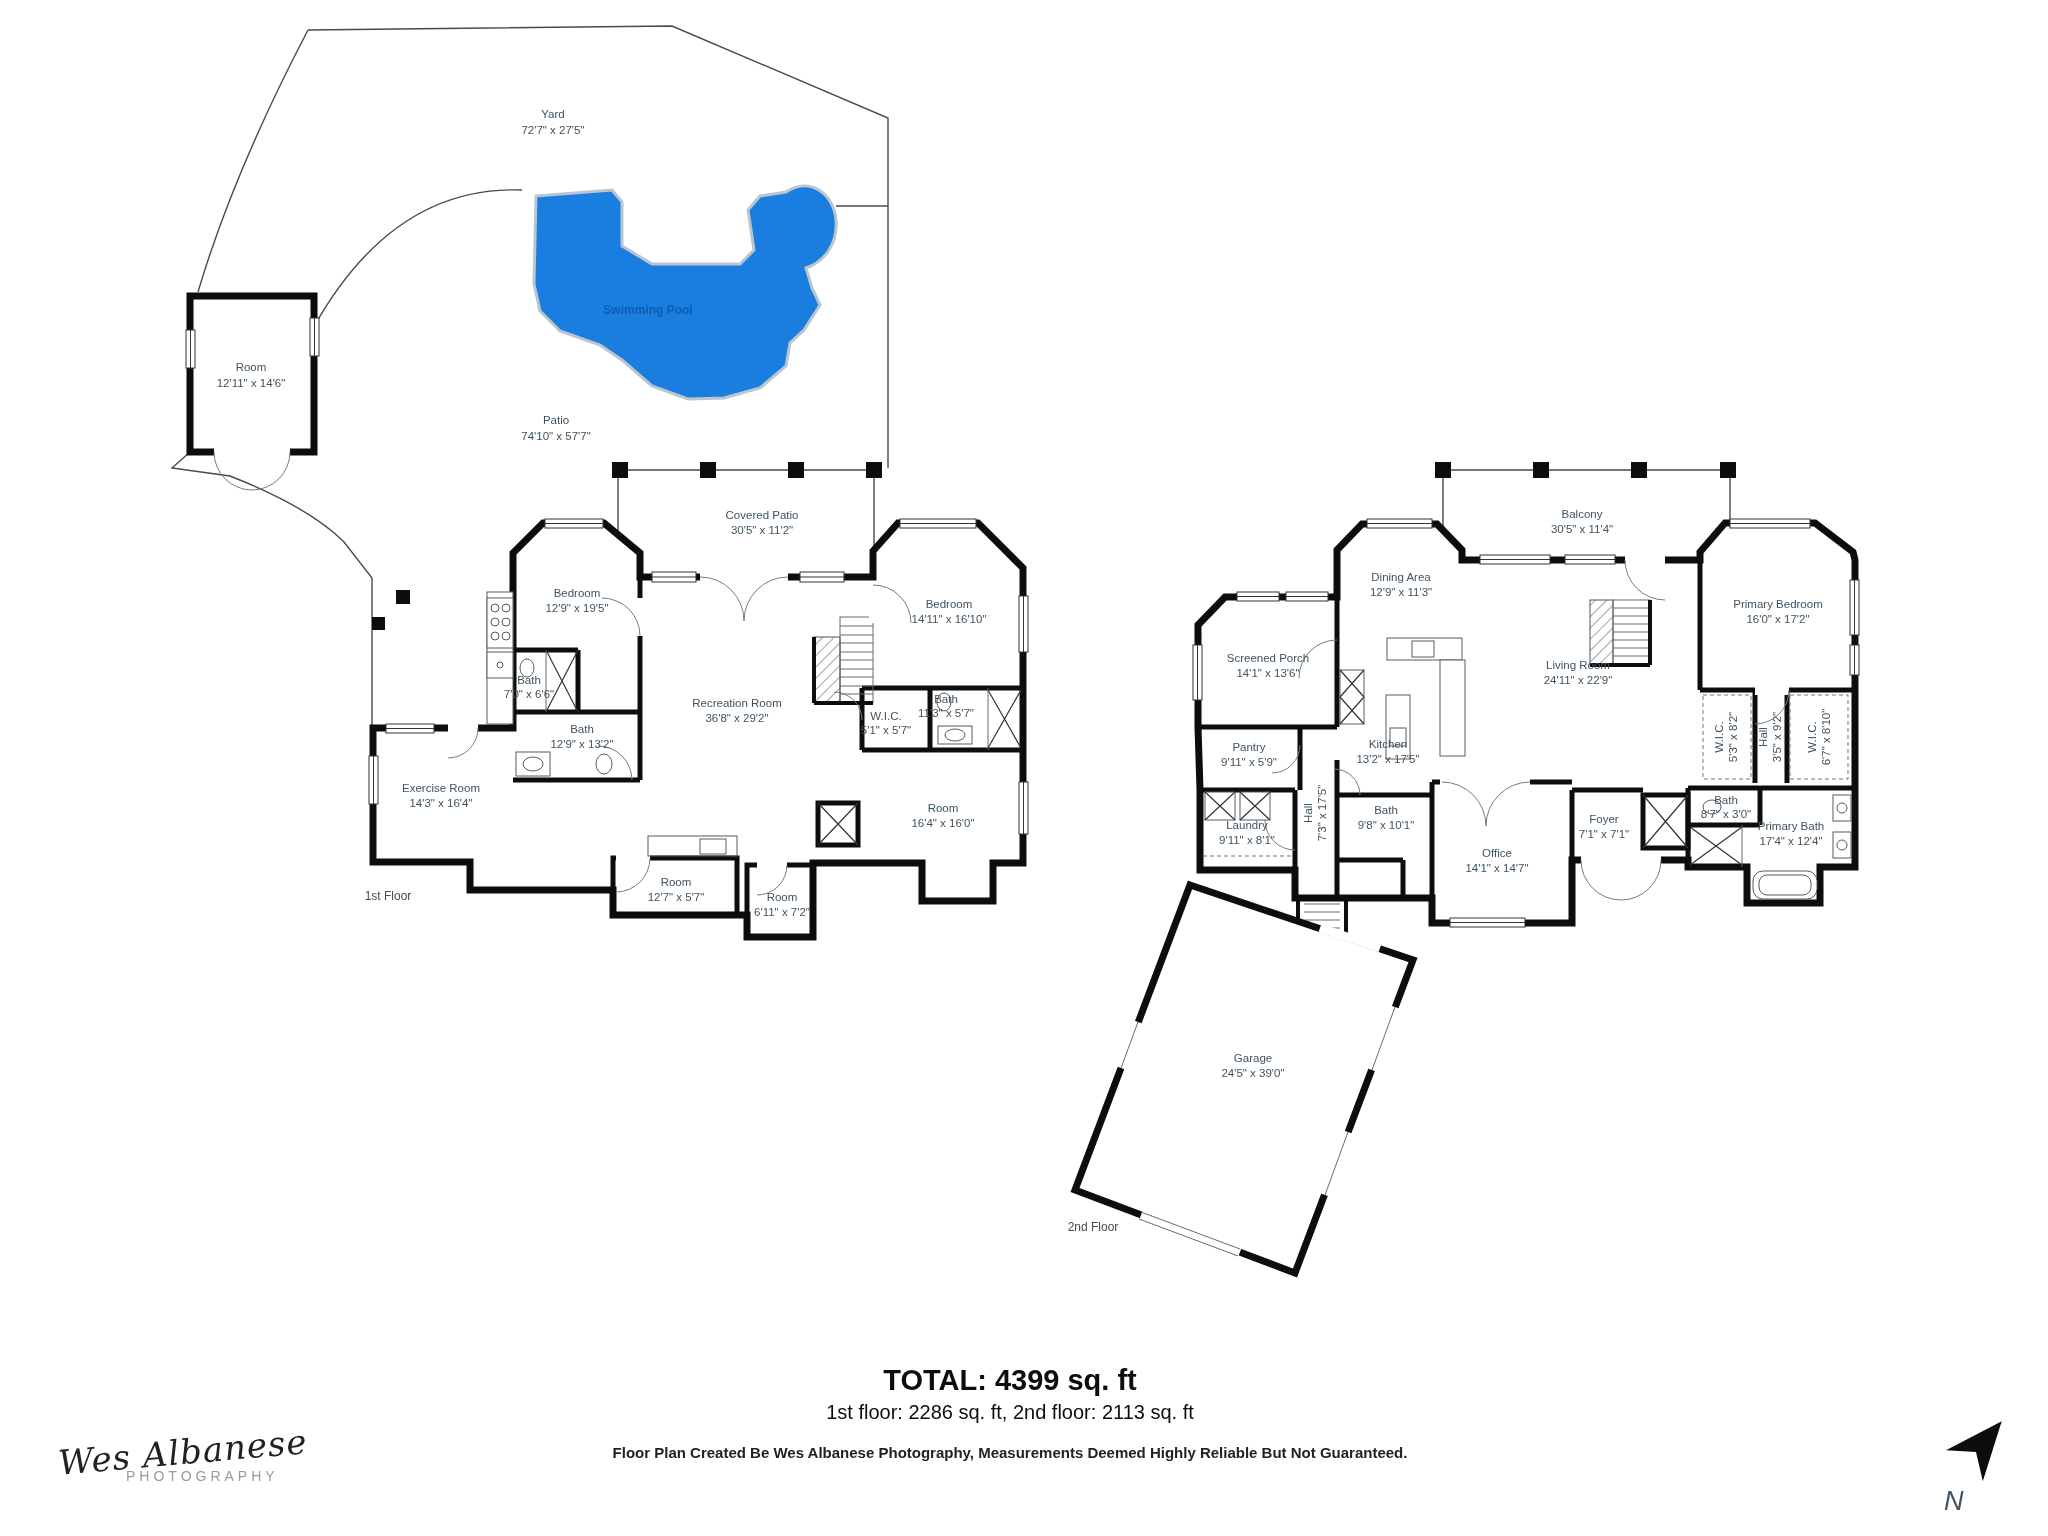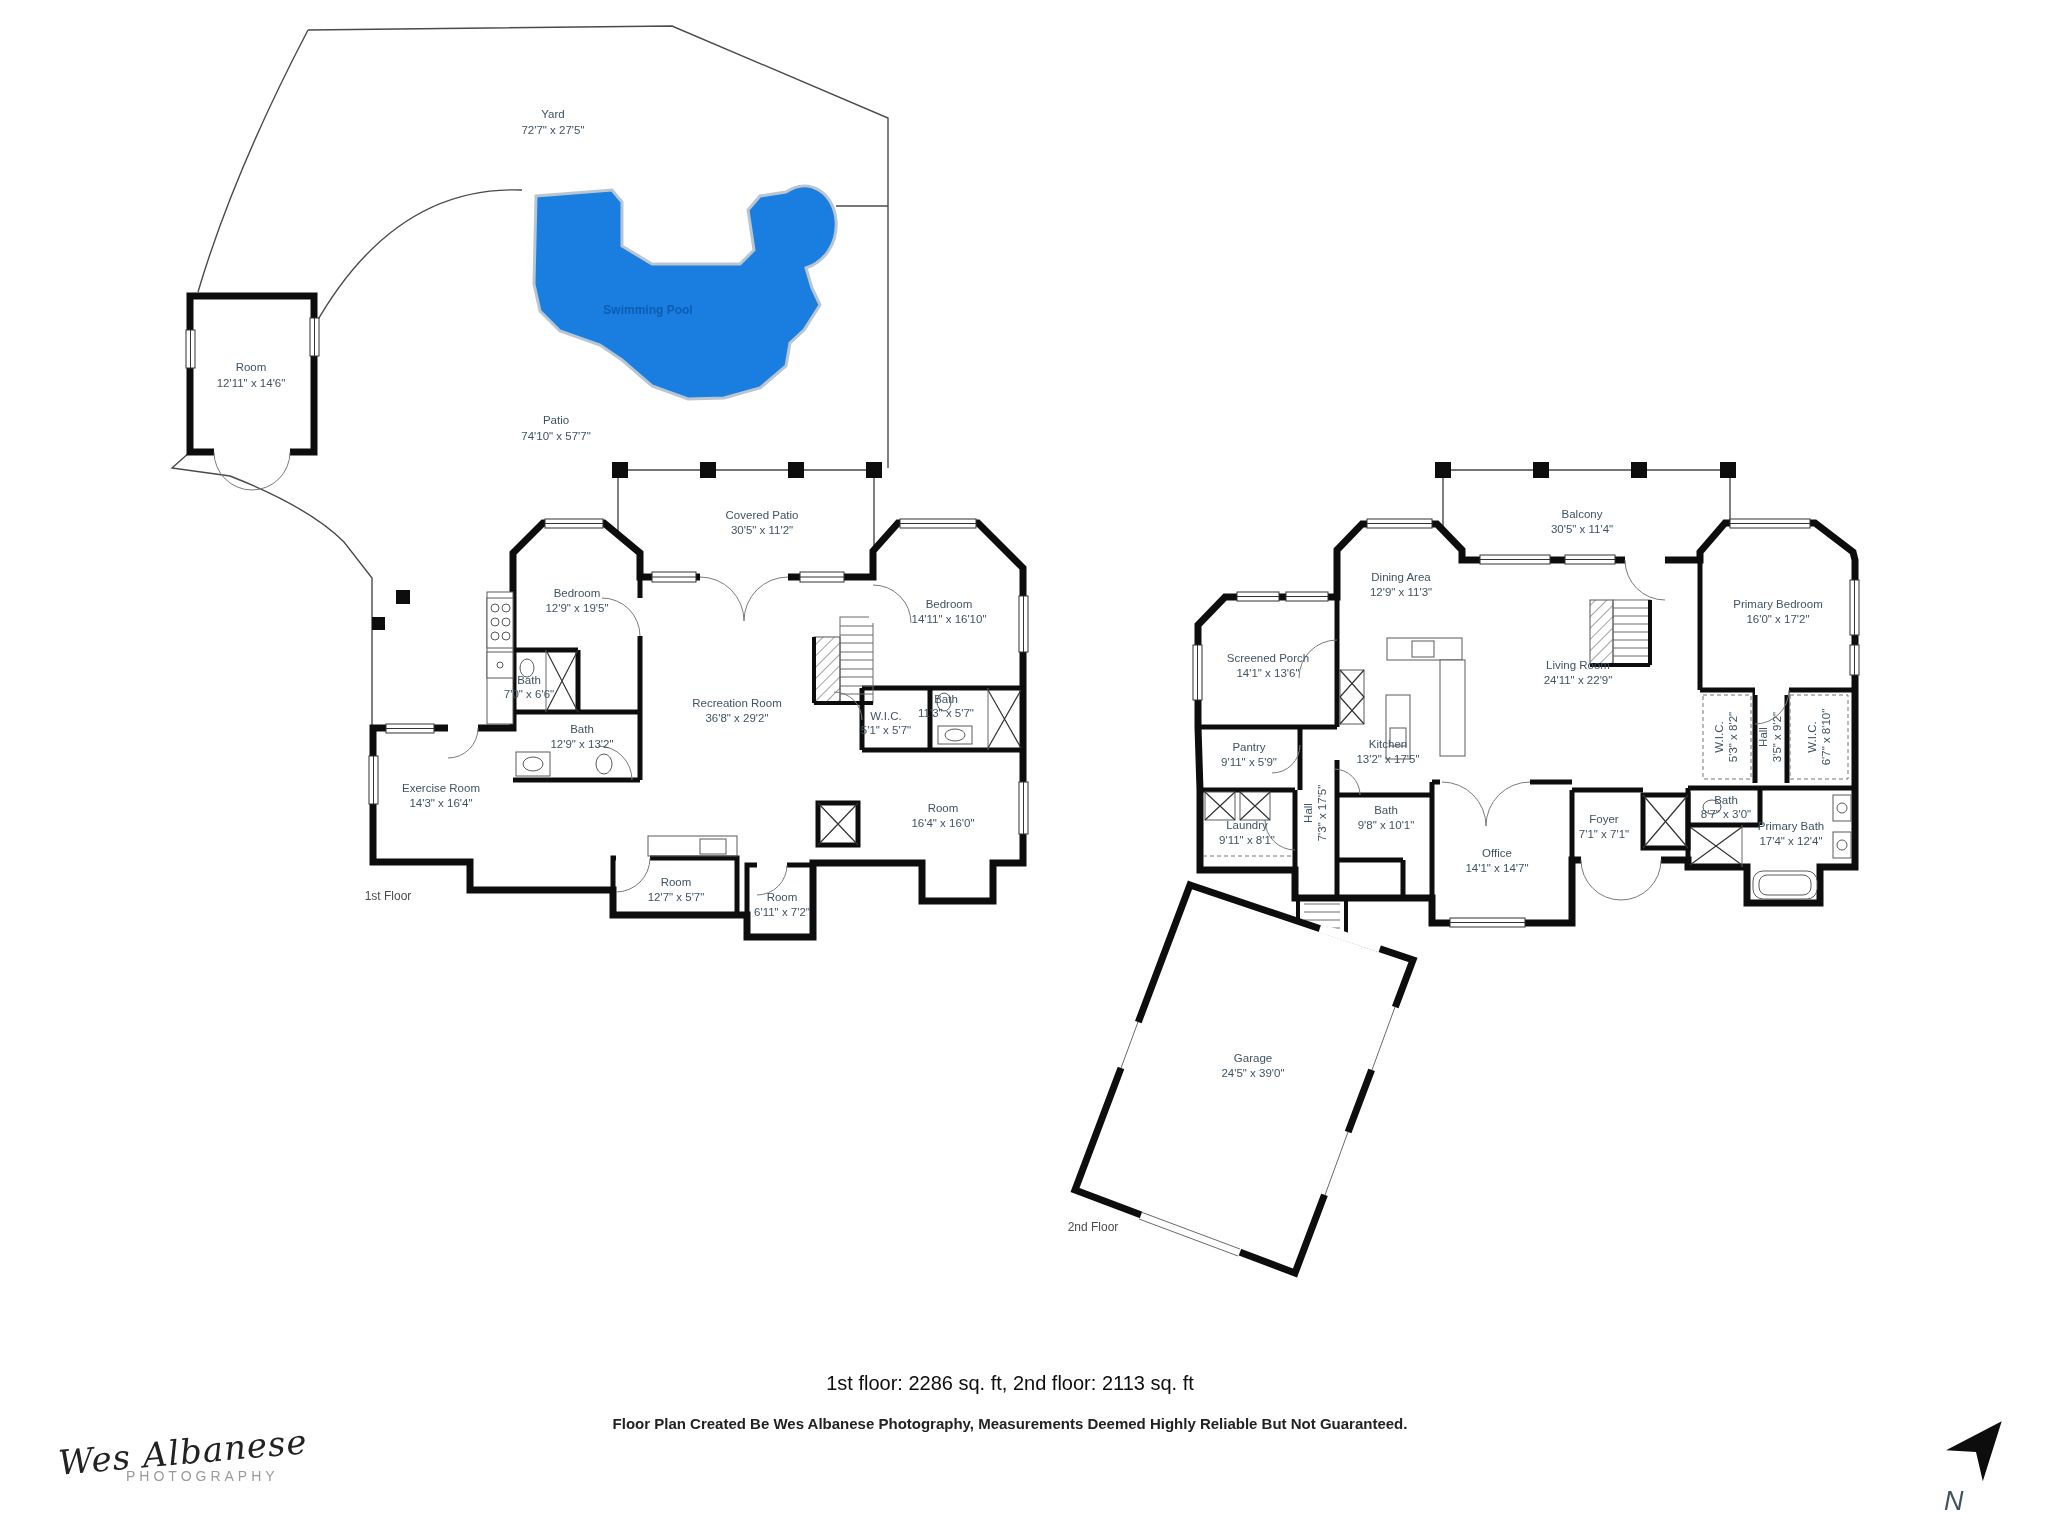--- a/index.html
+++ b/index.html
@@ -434,20 +434,21 @@
     </g>
   </g>
 
   <g>
     <polygon points="1976,1412 2000,1470 1976,1452 1952,1470" fill="#0d0d0d" transform="rotate(40 1976 1452)"></polygon>
     <text x="1944" y="1510" font-size="27" font-style="italic" font-family="DejaVu Serif, serif" fill="#0d0d0d">N</text>
   </g>
 </svg>
 
 <div class="footer">
+  <div class="l1">TOTAL: 4399 sq. ft</div>
   <div class="l2">1st floor: 2286 sq. ft, 2nd floor: 2113 sq. ft</div>
   <div class="disc">Floor Plan Created Be Wes Albanese Photography, Measurements Deemed Highly Reliable But Not Guaranteed.</div>
 </div>
 
 <div class="logo">
   <div class="sig">Wes Albanese</div>
   <div class="sub">PHOTOGRAPHY</div>
 </div>
 
 </div>

